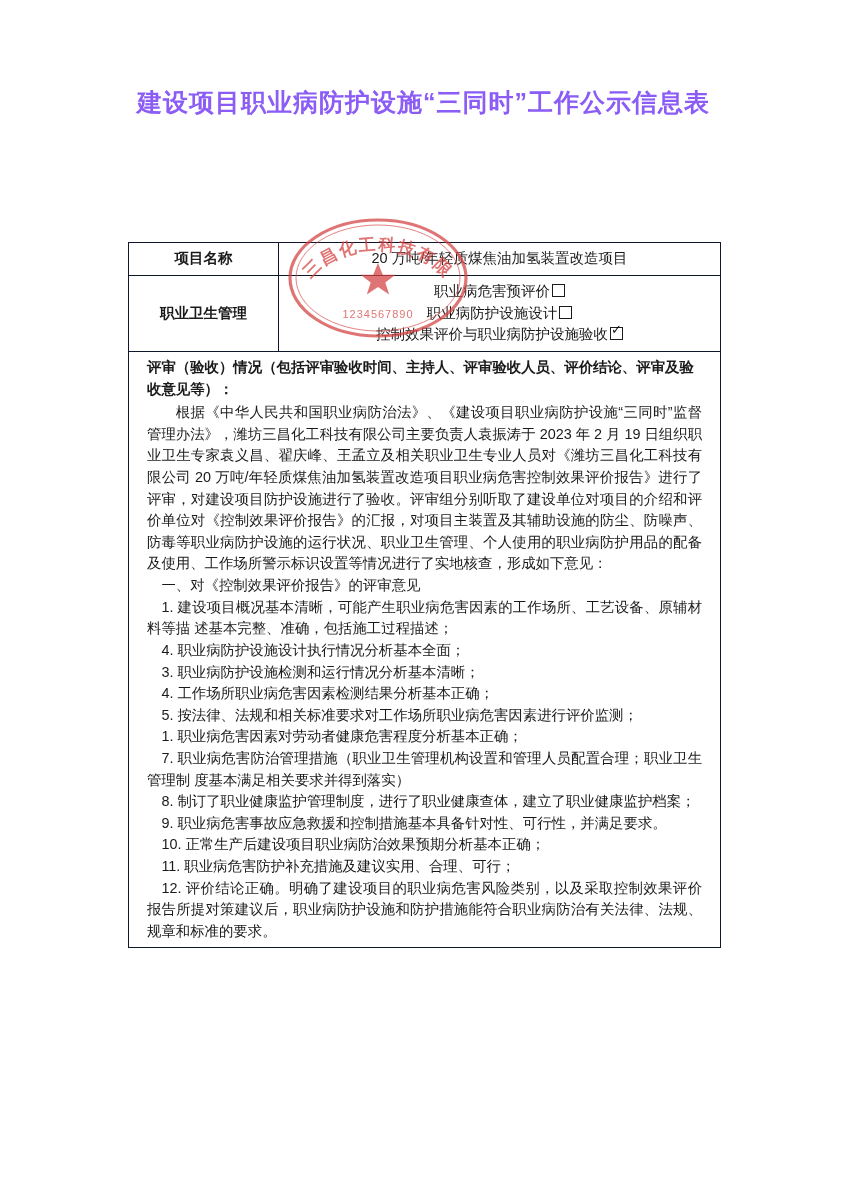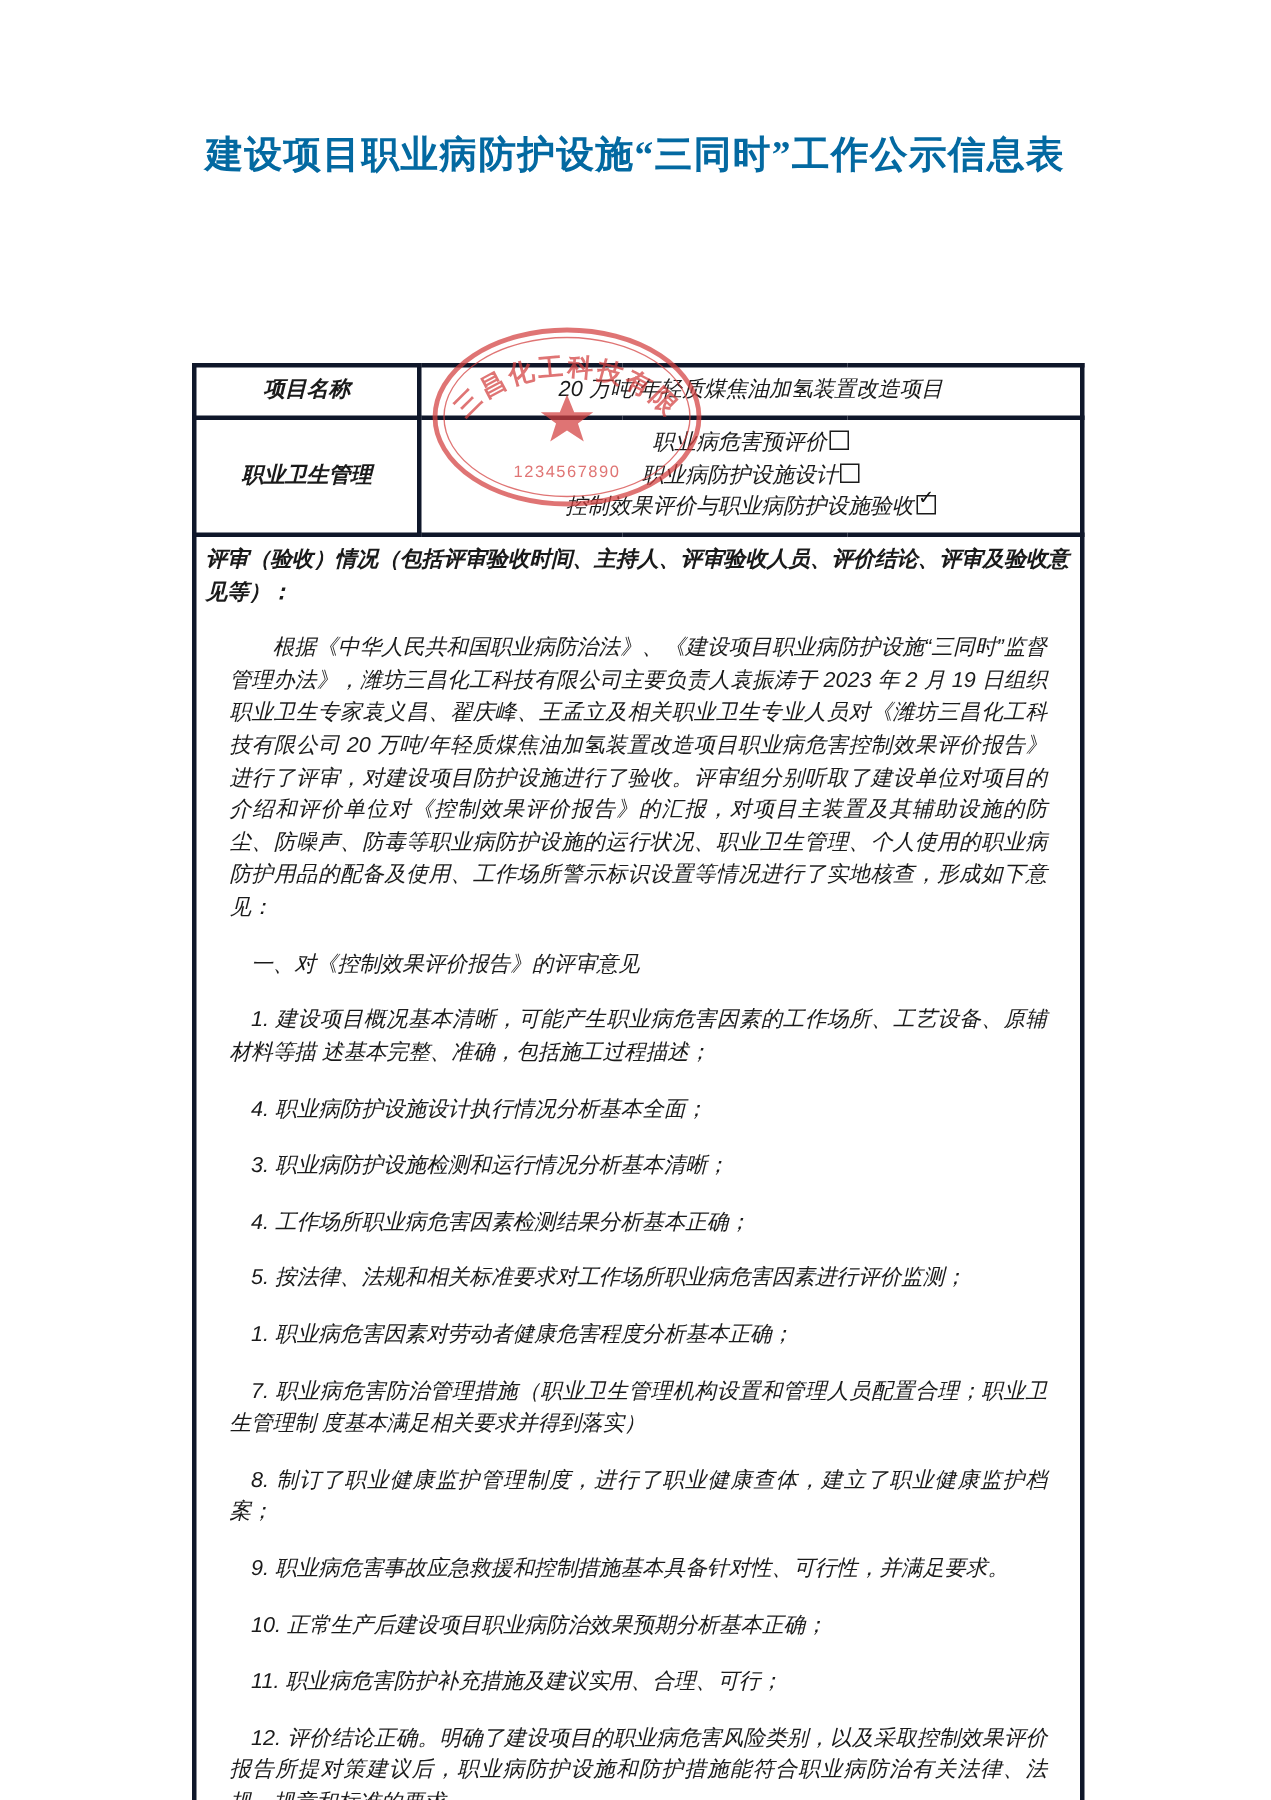--- a/index.html
+++ b/index.html
@@ -22,41 +22,40 @@
     box-sizing: border-box;
     padding: 0;
   }
   .doc-title {
     text-align: center;
     font-size: 25px;
     font-weight: bold;
     letter-spacing: 1px;
     margin-top: 86px;
     margin-bottom: 0;
-    font-family: Liberation Serif, serif;
-    color: #0369a1;
+    font-family: Liberation Sans, sans-serif;
+    color: #8b5cf6;
   }
   .table-wrap {
     position: absolute;
     left: 128px;
     top: 156px;
     width: 592px;
   }
   table.main {
     border-collapse: collapse;
     width: 592px;
     table-layout: fixed;
     font-size: 14.3px;
   }
   table.main td {
-    border: 3px solid #0f172a;
-    padding: 5px 6px;
+    border: 1px solid #0f172a;
+    padding: 5px 18px;
     vertical-align: middle;
     line-height: 1.5;
-    font-style: italic;
   }
   .lbl {
     text-align: center;
     font-weight: bold;
     font-family: "Liberation Sans", "DejaVu Sans", sans-serif;
     font-size: 14.5px;
   }
   .val {
     text-align: center;
     font-family: "Liberation Sans", "DejaVu Sans", sans-serif;
@@ -95,21 +94,21 @@
     text-align: justify;
     padding: 6px 8px 10px 8px;
   }
   .body-cell .head {
     font-weight: bold;
     display: block;
     margin-bottom: 2px;
     text-align: left;
   }
   .body-cell p {
-    margin: 16px;
+    margin: 0;
     text-indent: 0;
   }
   .body-cell p.ind2 { text-indent: 2em; }
   .body-cell p.ind1 { text-indent: 1em; }
   .stamp {
     position: absolute;
     left: 283px;
     top: 128px;
     width: 190px;
     height: 128px;

